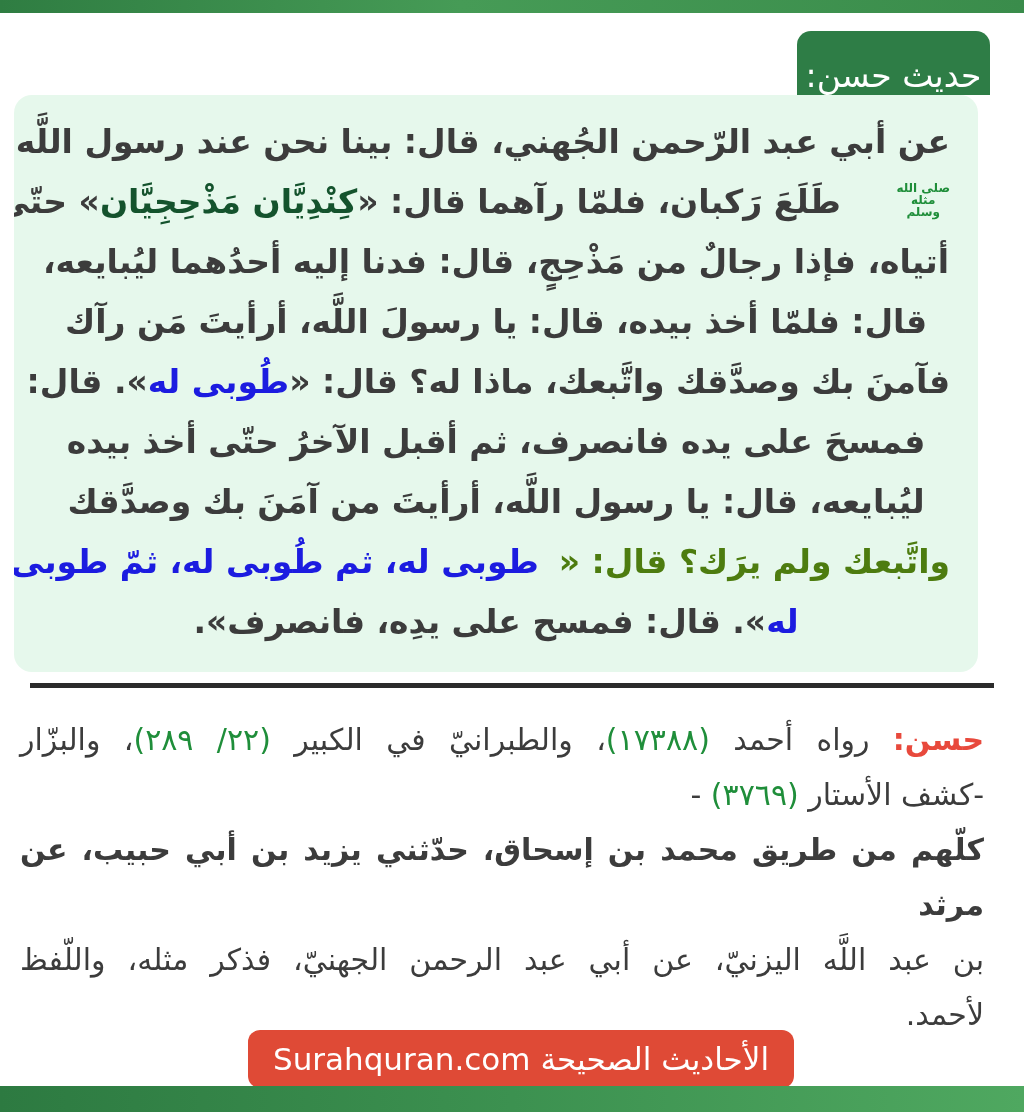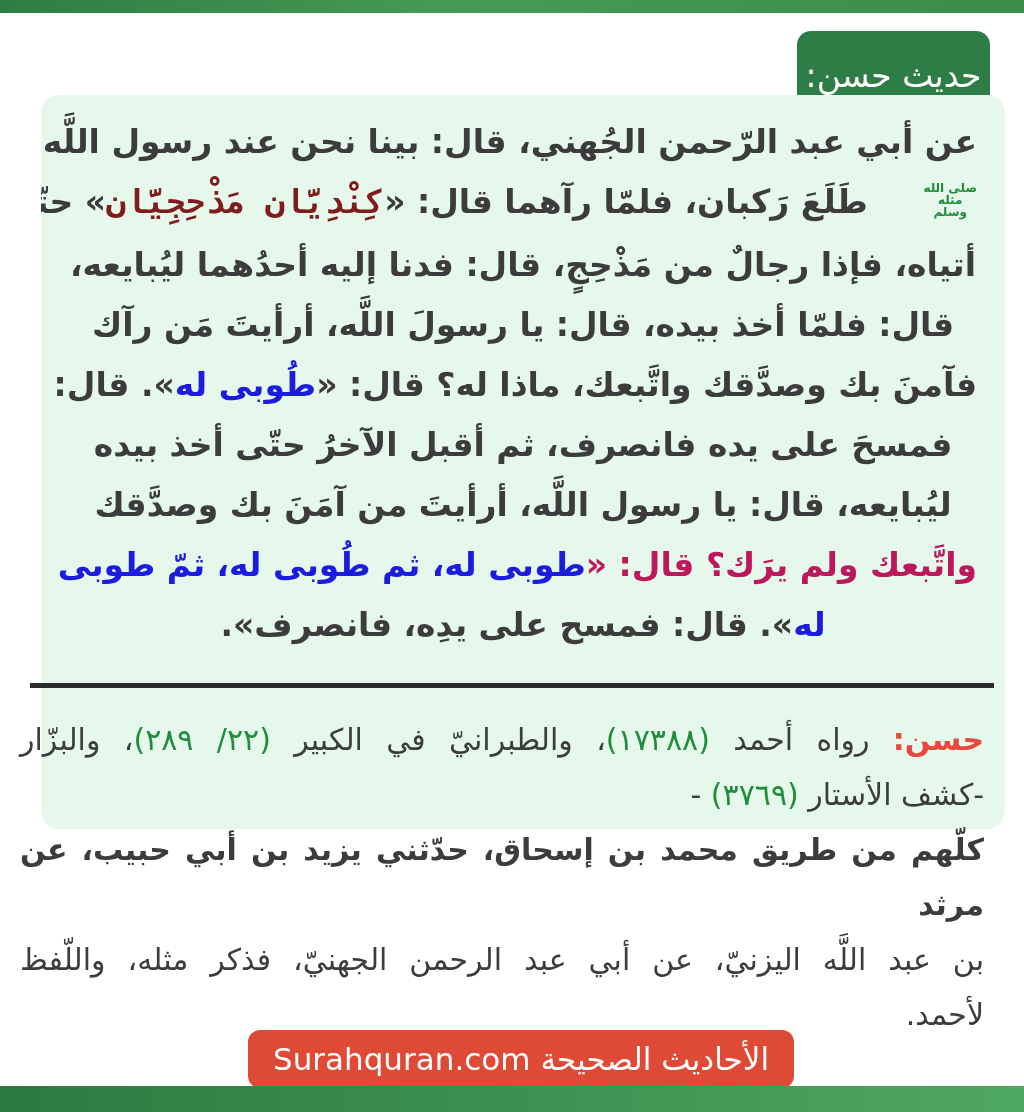--- a/index.html
+++ b/index.html
@@ -11,21 +11,21 @@
     position:absolute;top:0;left:0;width:1024px;height:13px;
     background:linear-gradient(90deg,#2f7d42 0%,#469b56 45%,#3a8c4b 100%);
   }
   .badge{
     position:absolute;top:31px;right:34px;width:193px;height:64px;
     background:#2e7d46;border-radius:14px 14px 0 0;
     color:#ffffff;font-size:33px;display:flex;align-items:center;justify-content:center;
     padding-top:24px;box-sizing:border-box;
   }
   .hadith-box{
-    position:absolute;top:95px;right:19px;width:964px;height:734px;
+    position:absolute;top:95px;right:46px;width:964px;height:577px;
     background:#e6f8ec;border-radius:18px;box-sizing:border-box;
     padding:17px 28px;overflow:hidden;
   }
   .hline{
     text-align:center;white-space:nowrap;font-weight:700;
     font-size:33px;line-height:60px;color:#3c3c3c;
   }
   .saw{
     display:inline-flex;flex-direction:column;vertical-align:middle;
     font-size:12px;line-height:12px;font-weight:700;text-align:center;
@@ -63,27 +63,27 @@
   <div class="badge">
     <span>حديث حسن:</span>
   </div>
 
   <div class="hadith-box">
       <div class="hline al-c"><span style="color: rgb(60, 60, 60);">عن أبي عبد الرّحمن الجُهني، قال: بينا نحن عند رسول اللَّه</span></div>
       <div class="hline al-c"><span class="saw" style="color: rgb(31, 142, 58);">
           <span class="saw-row">صلى الله</span>
           <span class="saw-row">مثله</span>
           <span class="saw-row">وسلم</span>
-        </span><span style="color: rgb(60, 60, 60);"> طَلَعَ رَكبان، فلمّا رآهما قال: «</span><span style="color: #7f1d1d; font-family: Liberation Mono, monospace;">كِنْدِيَّان مَذْحِجِيَّان</span><span style="color: rgb(60, 60, 60);">» حتّى</span></div>
+        </span><span style="color: rgb(60, 60, 60);"> طَلَعَ رَكبان، فلمّا رآهما قال: «</span><span style="color: #14532d;">كِنْدِيَّان مَذْحِجِيَّان</span><span style="color: rgb(60, 60, 60);">» حتّى</span></div>
       <div class="hline al-c"><span style="color: rgb(60, 60, 60);">أتياه، فإذا رجالٌ من مَذْحِجٍ، قال: فدنا إليه أحدُهما ليُبايعه،</span></div>
       <div class="hline al-c"><span style="color: rgb(60, 60, 60);">قال: فلمّا أخذ بيده، قال: يا رسولَ اللَّه، أرأيتَ مَن رآك</span></div>
       <div class="hline al-c"><span style="color: rgb(60, 60, 60);">فآمنَ بك وصدَّقك واتَّبعك، ماذا له؟ قال: «</span><span style="color: rgb(28, 28, 224); margin-top: 24px;">طُوبى له</span><span style="color: rgb(60, 60, 60);">». قال:</span></div>
       <div class="hline al-c"><span style="color: rgb(60, 60, 60);">فمسحَ على يده فانصرف، ثم أقبل الآخرُ حتّى أخذ بيده</span></div>
       <div class="hline al-c"><span style="color: rgb(60, 60, 60);">ليُبايعه، قال: يا رسول اللَّه، أرأيتَ من آمَنَ بك وصدَّقك</span></div>
-      <div class="hline al-c"><span style="color: #be185d;">واتَّبعك ولم يرَك؟ قال: «</span><span style="color: rgb(28, 28, 224);">طوبى له، ثم طُوبى له، ثمّ طوبى</span></div>
+      <div class="hline al-c"><span style="color: #4d7c0f; margin-left: 20px;">واتَّبعك ولم يرَك؟ قال: «</span><span style="color: rgb(28, 28, 224);">طوبى له، ثم طُوبى له، ثمّ طوبى</span></div>
       <div class="hline al-c"><span style="color: rgb(28, 28, 224);">له</span><span style="color: rgb(60, 60, 60);">». قال: فمسح على يدِه، فانصرف».</span></div>
     </div>
 
   <div class="divider"></div>
 
   <div class="takhrij">
       <div class="tline al-j"><span style="color: rgb(232, 73, 60); font-weight: 700;">حسن:</span><span style="color: rgb(60, 60, 60);"> رواه أحمد </span><span style="color: rgb(31, 142, 58);">(١٧٣٨٨)</span><span style="color: rgb(60, 60, 60);">، والطبرانيّ في الكبير </span><span style="color: rgb(31, 142, 58);">(٢٢/ ٢٨٩)</span><span style="color: rgb(60, 60, 60);">، والبزّار</span></div>
       <div class="tline al-r"><span style="color: rgb(60, 60, 60);">-كشف الأستار </span><span style="color: rgb(31, 142, 58);">(٣٧٦٩)</span><span style="color: rgb(60, 60, 60);"> -</span></div>
       <div class="tline al-j"><span style="color: rgb(60, 60, 60); font-weight: bold;">كلّهم من طريق محمد بن إسحاق، حدّثني يزيد بن أبي حبيب، عن مرثد</span></div>
       <div class="tline al-j"><span style="color: rgb(60, 60, 60);">بن عبد اللَّه اليزنيّ، عن أبي عبد الرحمن الجهنيّ، فذكر مثله، واللّفظ</span></div>

